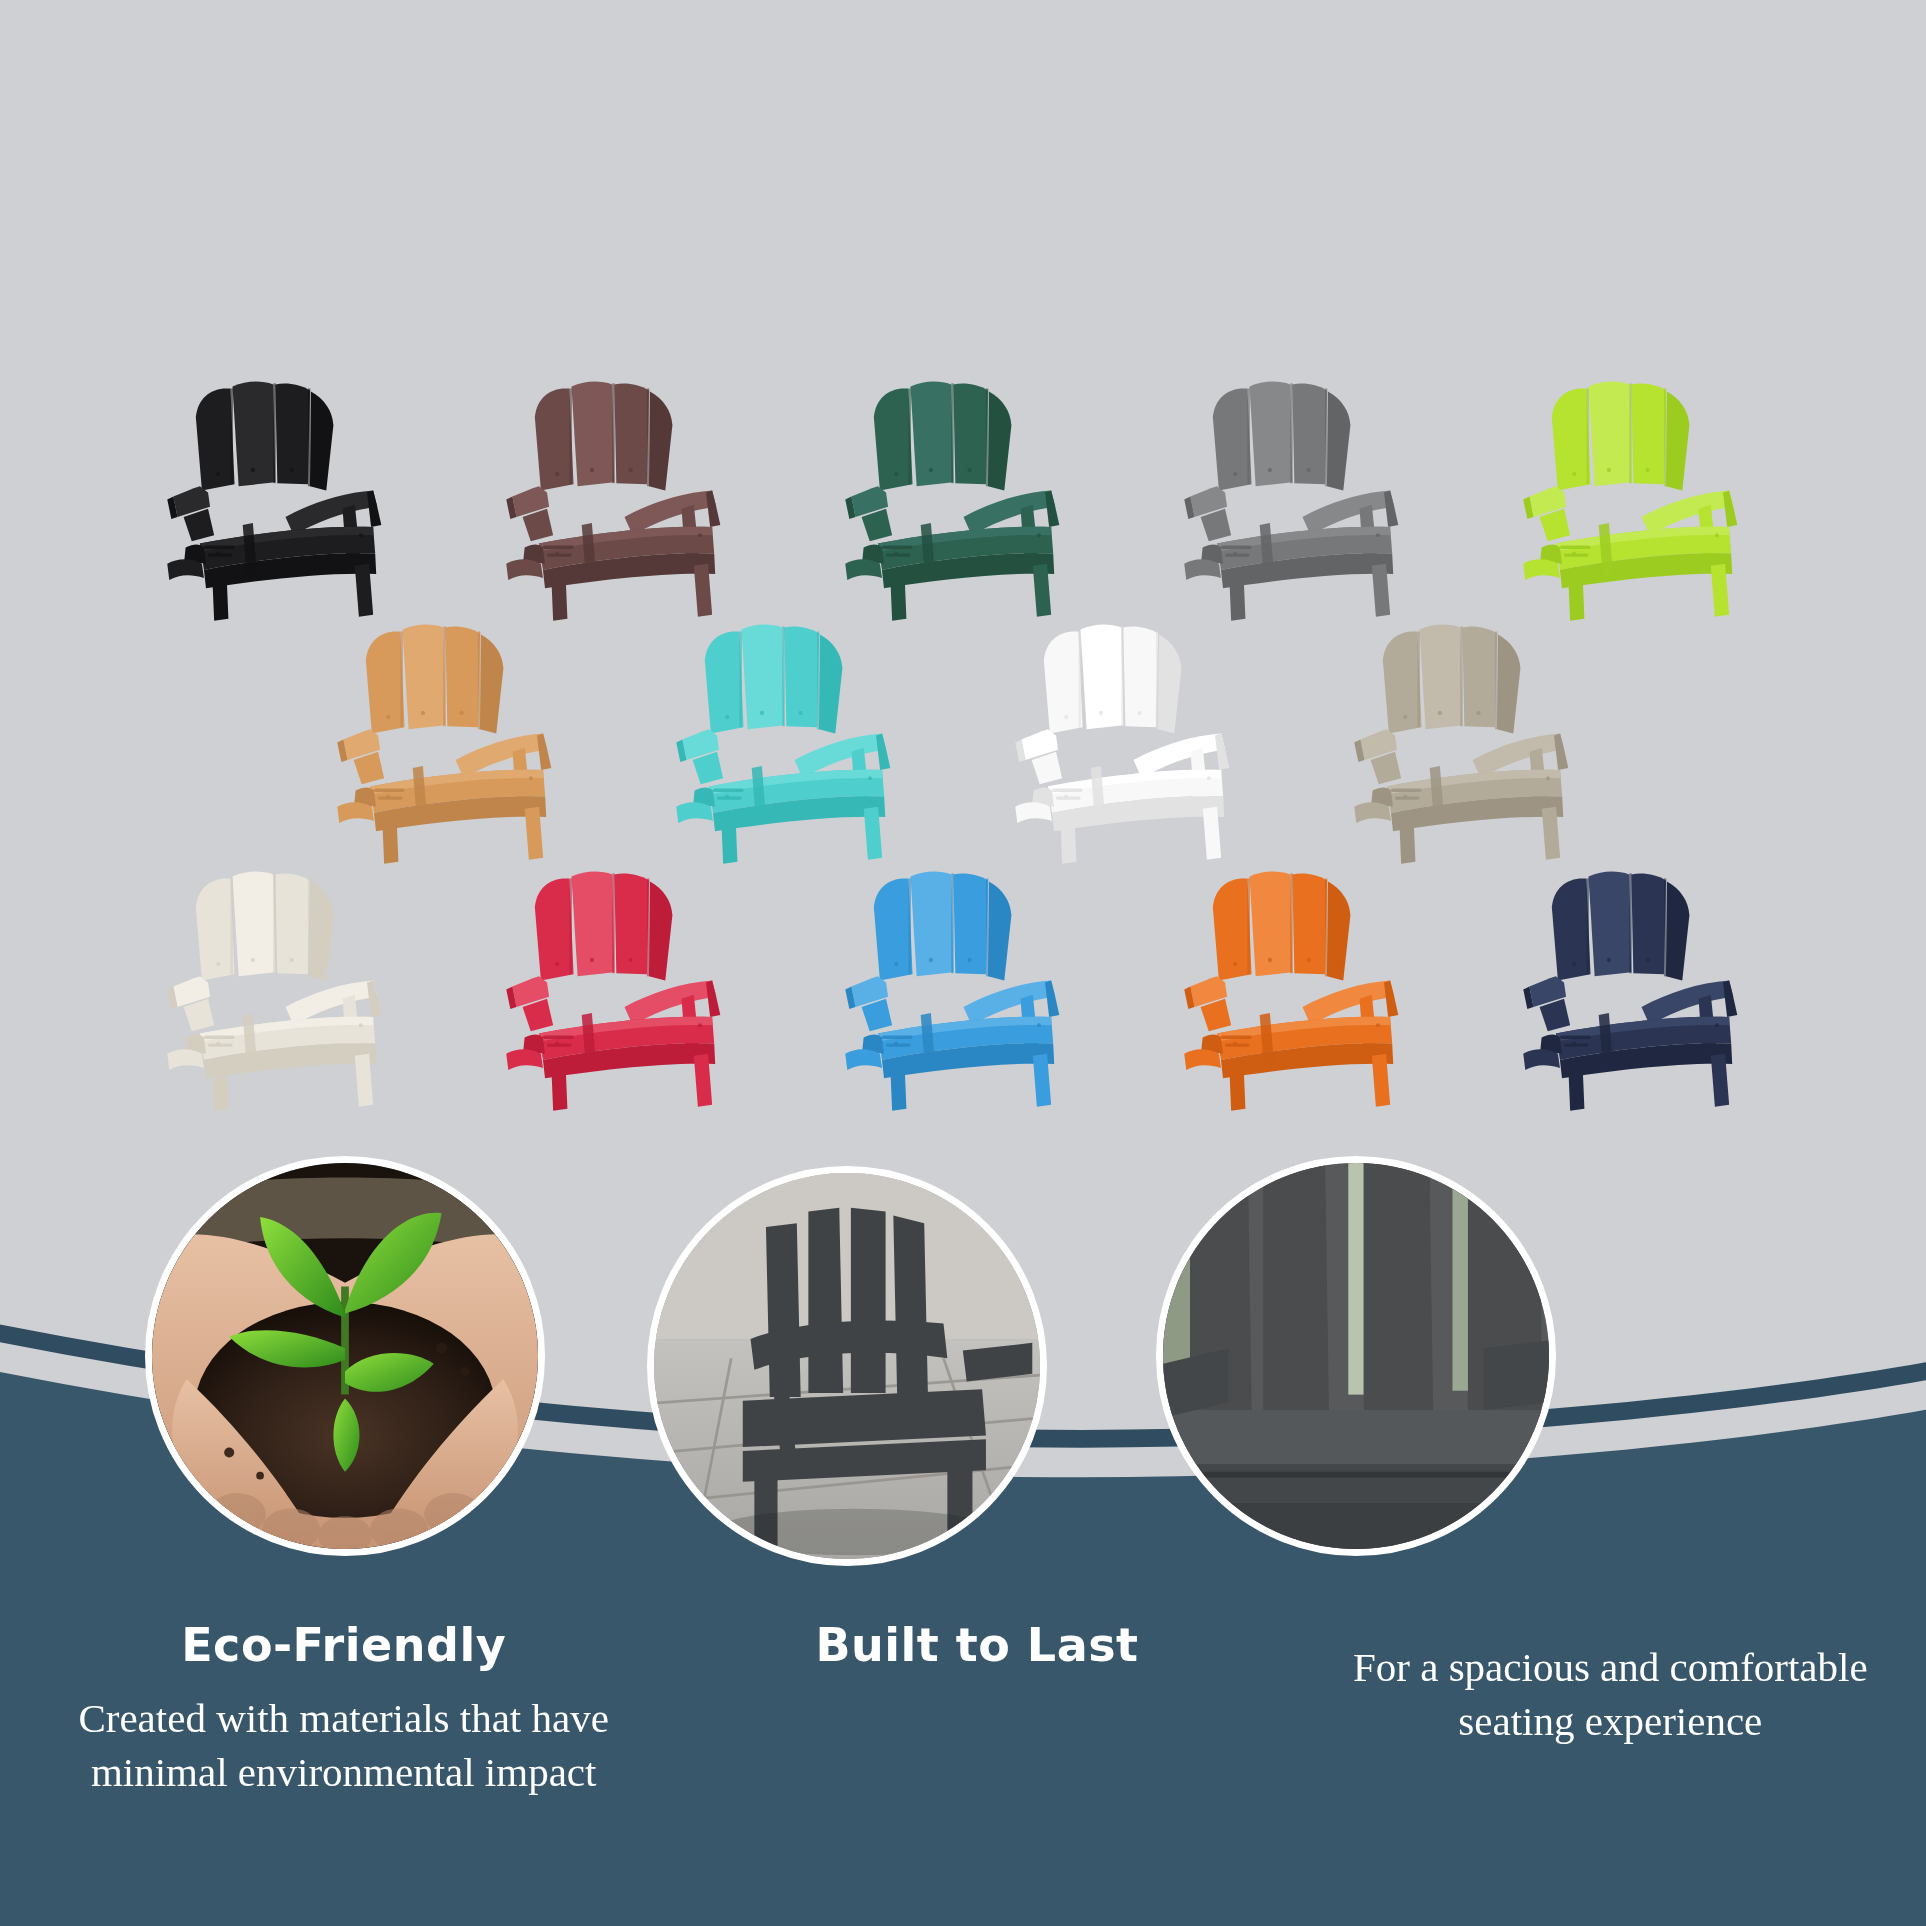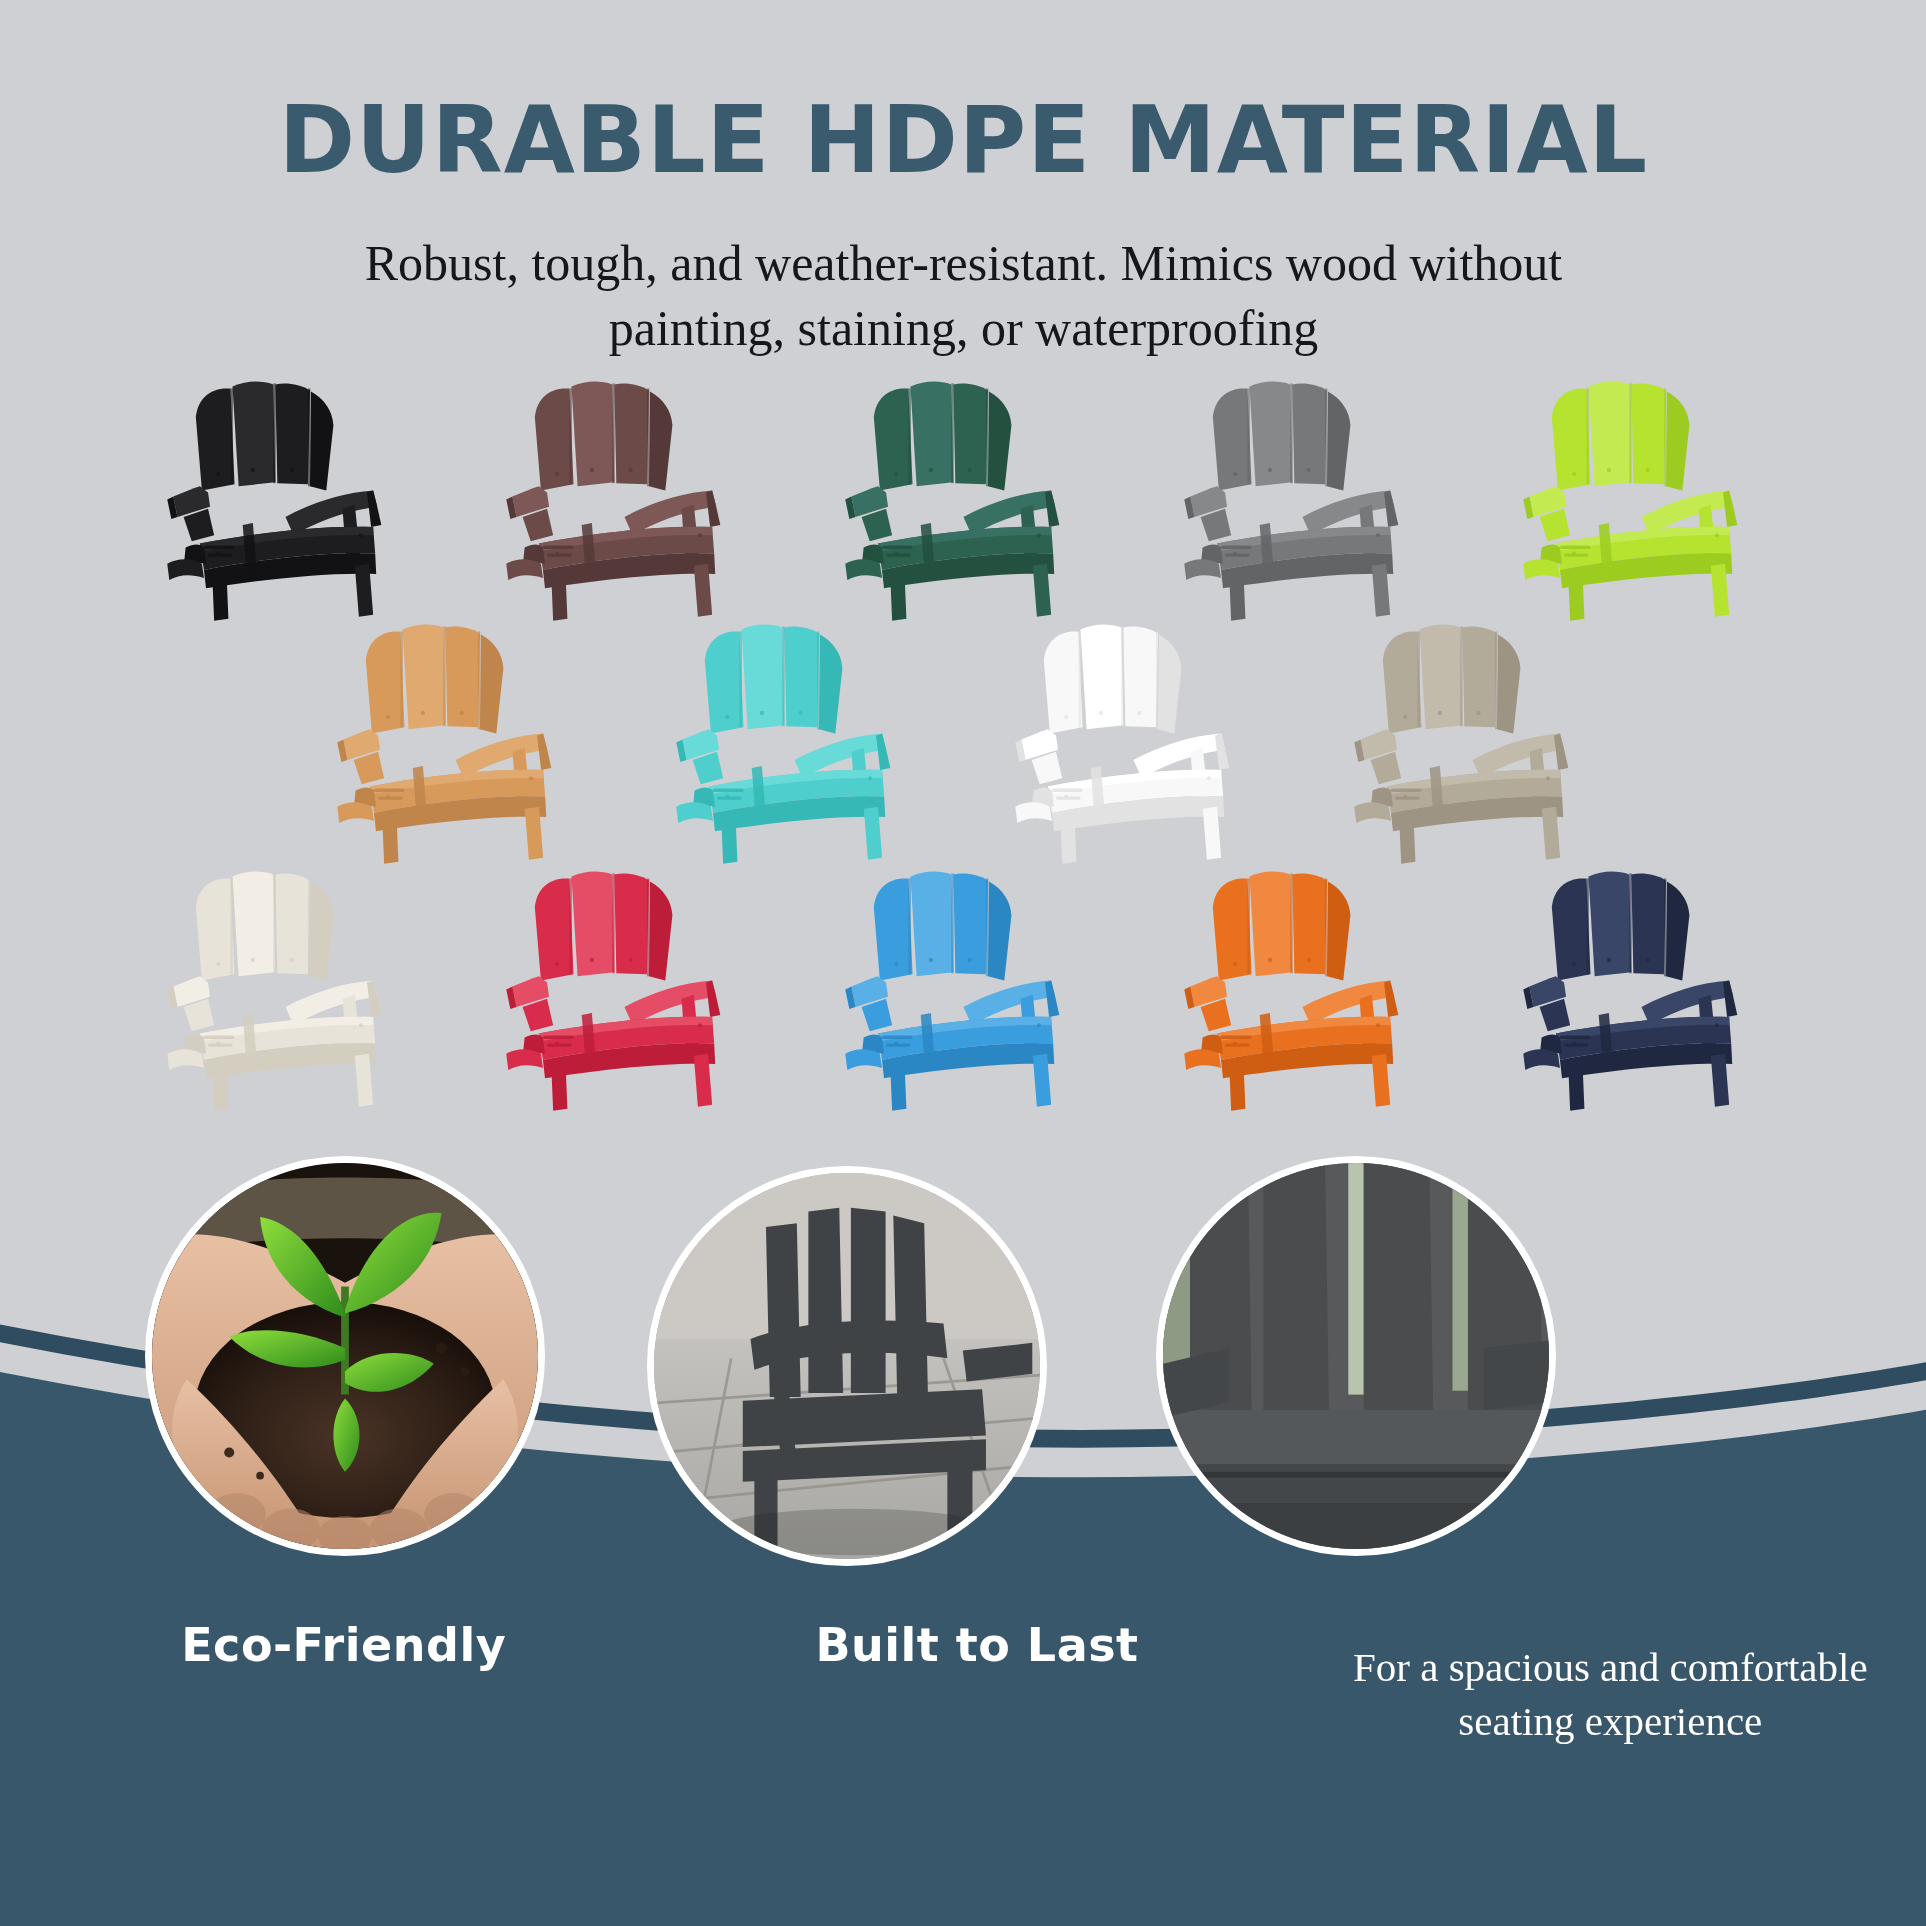--- a/index.html
+++ b/index.html
@@ -78,24 +78,20 @@
     line-height:1.32;
     margin-top:20px;
     padding:0 42px;
   }
 </style>
 </head>
 <body style="background: rgb(206, 208, 212);">
 
 <div id="stage">
 
-  <div class="header">
-    <div class="title" style="color: rgb(58, 90, 110);">DURABLE HDPE MATERIAL</div>
-    <div class="subtitle">Robust, tough, and weather-resistant. Mimics wood without painting, staining, or waterproofing</div>
-  </div>
 
   <div class="grid">
     <div class="chair-row row1">
         <div class="chair-cell">
   <svg viewBox="0 0 300 260">
     <g>
       <path d="M62,52 C64,34 76,24 92,24 L96,24 L100,118 L68,124 Z" fill="#1d1d1f"></path>
       <path d="M98,22 C112,16 126,16 138,20 L140,116 L104,120 Z" fill="#2a2a2d"></path>
       <path d="M140,20 C152,18 164,20 174,26 L172,118 L142,117 Z" fill="#1d1d1f"></path>
       <path d="M175,27 C188,34 196,46 197,60 L190,124 L174,120 Z" fill="#121214"></path>
@@ -1067,20 +1063,21 @@
           <circle cx="24" cy="170" r="2"></circle>
             <circle cx="176" cy="170" r="2"></circle>
         </g>
       </svg>
     </div>
   </div>
 
   <div class="captions">
     <div class="cap" style="color: rgb(255, 255, 255);">
       <div class="cap-title">Eco-Friendly</div>
+      <div class="cap-body">Created with materials that have minimal environmental impact</div>
     </div>
     <div class="cap" style="color: rgb(255, 255, 255);">
       <div class="cap-title">Built to Last</div>
     </div>
     <div class="cap" style="color: rgb(255, 255, 255);">
       <div class="cap-body">For a spacious and comfortable seating experience</div>
     </div>
   </div>
 
 </div>

